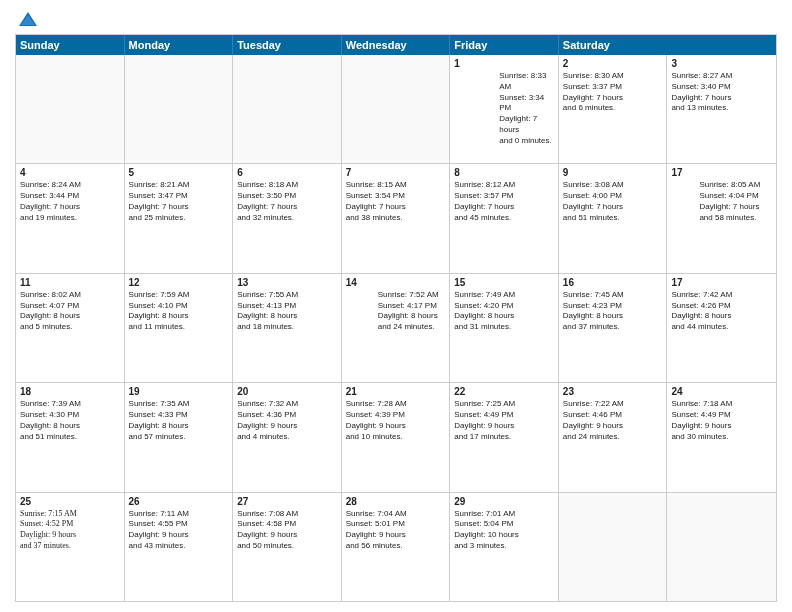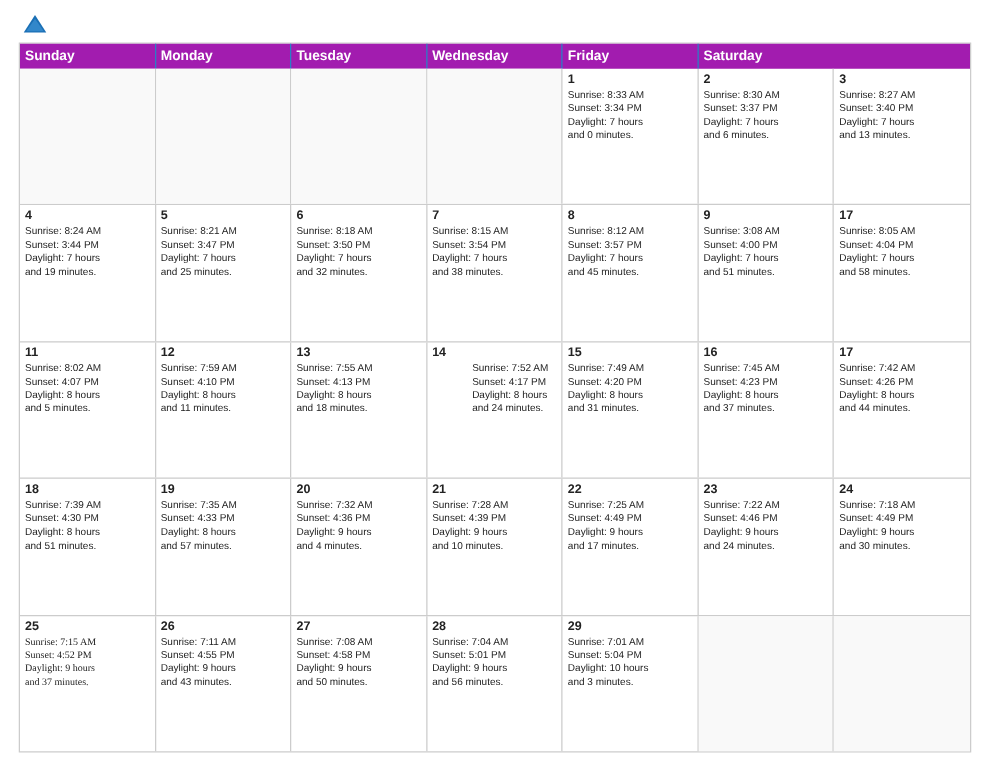--- a/index.html
+++ b/index.html
@@ -61,21 +61,21 @@
     }
     .calendar {
       flex: 1;
       display: flex;
       flex-direction: column;
       border: 1px solid #ccc;
     }
     .cal-header {
       display: grid;
       grid-template-columns: repeat(7, 1fr);
-      background: #a21caf;
+      background: #0369a1;
     }
     .cal-header-cell {
       color: #fff;
       font-size: 11px;
       font-weight: bold;
       padding: 4px 4px;
       text-align: left;
       border-right: 1px solid #2a7fc5;
     }
     .cal-header-cell:last-child { border-right: none; }
@@ -147,21 +147,21 @@
         <div class="cal-header-cell">Saturday</div>
       </div>
     <div class="cal-body">
     <div class="cal-row">
           <div class="cal-cell empty"></div>
           <div class="cal-cell empty"></div>
           <div class="cal-cell empty"></div>
           <div class="cal-cell empty"></div>
           <div class="cal-cell">
             <div class="day-num">1</div>
-            <div class="cell-text" style="white-space: pre-line;">Sunrise: 8:33 AM
+            <div class="cell-text" style="white-space: pre-line; margin-left: 45px;">Sunrise: 8:33 AM
 Sunset: 3:34 PM
 Daylight: 7 hours
 and 0 minutes.</div>
           </div>
           <div class="cal-cell">
             <div class="day-num">2</div>
             <div class="cell-text" style="white-space: pre-line;">Sunrise: 8:30 AM
 Sunset: 3:37 PM
 Daylight: 7 hours
 and 6 minutes.</div>
@@ -212,21 +212,21 @@
           </div>
           <div class="cal-cell">
             <div class="day-num">9</div>
             <div class="cell-text" style="white-space: pre-line;">Sunrise: 3:08 AM
 Sunset: 4:00 PM
 Daylight: 7 hours
 and 51 minutes.</div>
           </div>
           <div class="cal-cell">
             <div class="day-num">17</div>
-            <div class="cell-text" style="white-space: pre-line;">Sunrise: 8:05 AM
+            <div class="cell-text" style="white-space: pre-line; margin-left: 28px;">Sunrise: 8:05 AM
 Sunset: 4:04 PM
 Daylight: 7 hours
 and 58 minutes.</div>
           </div>
         </div>
         <div class="cal-row">
           <div class="cal-cell">
             <div class="day-num">11</div>
             <div class="cell-text" style="white-space: pre-line;">Sunrise: 8:02 AM
 Sunset: 4:07 PM

